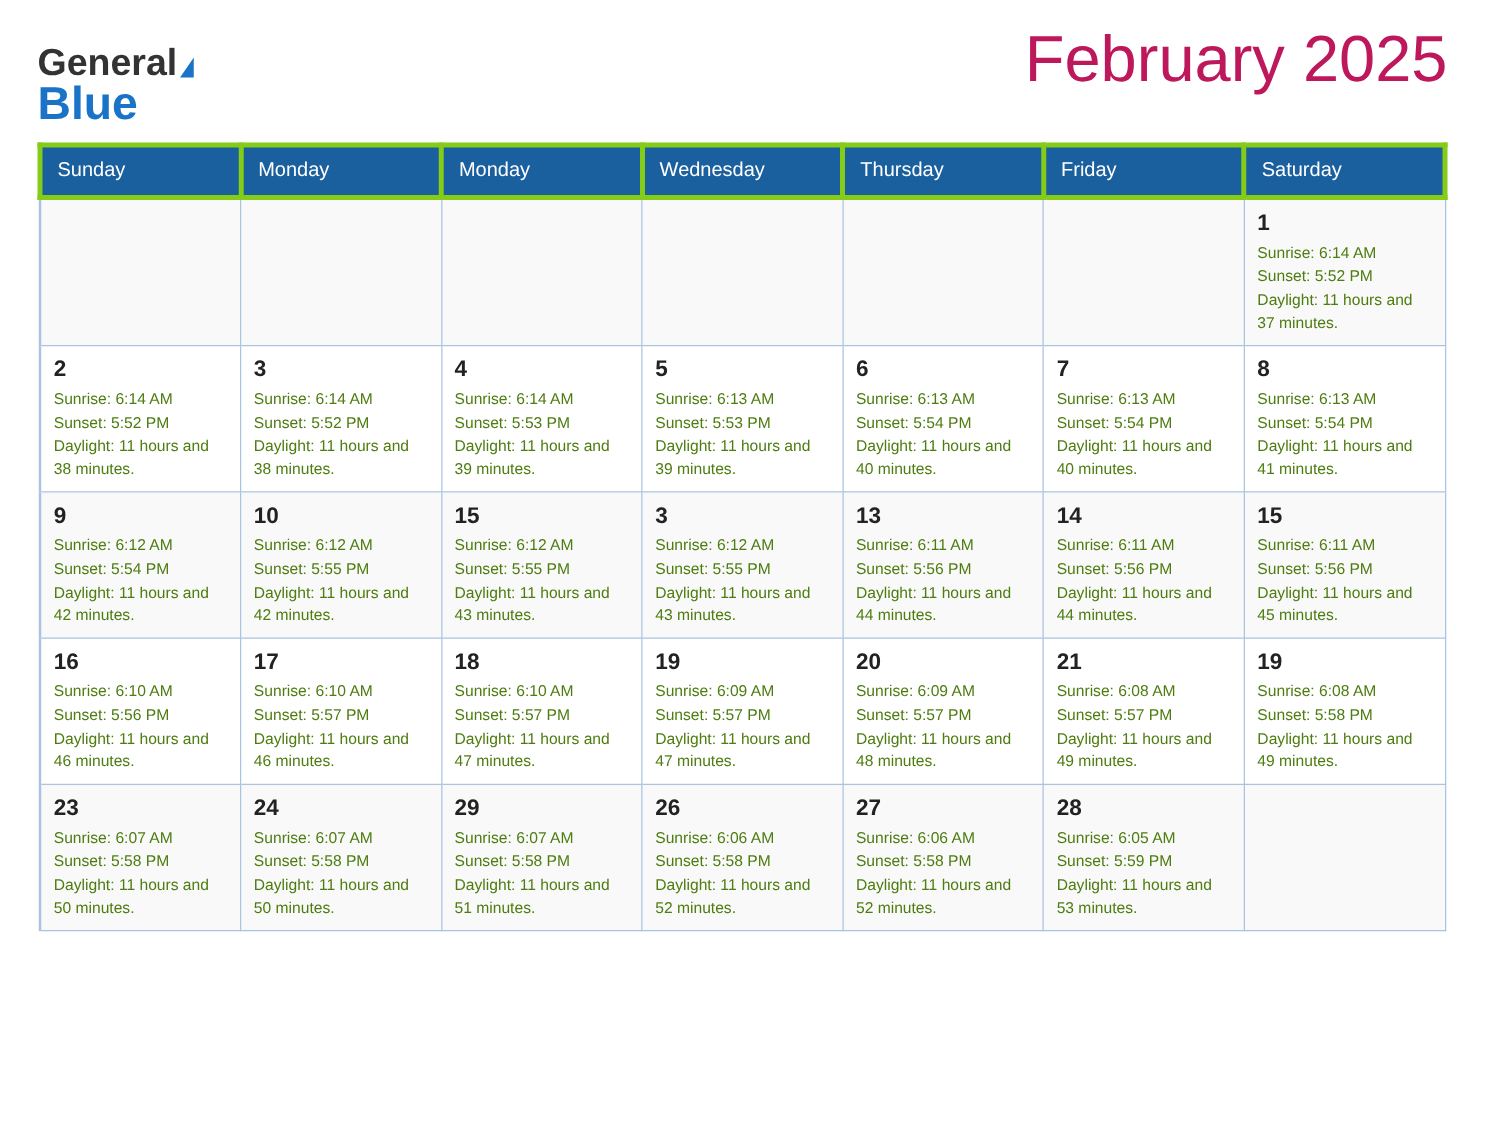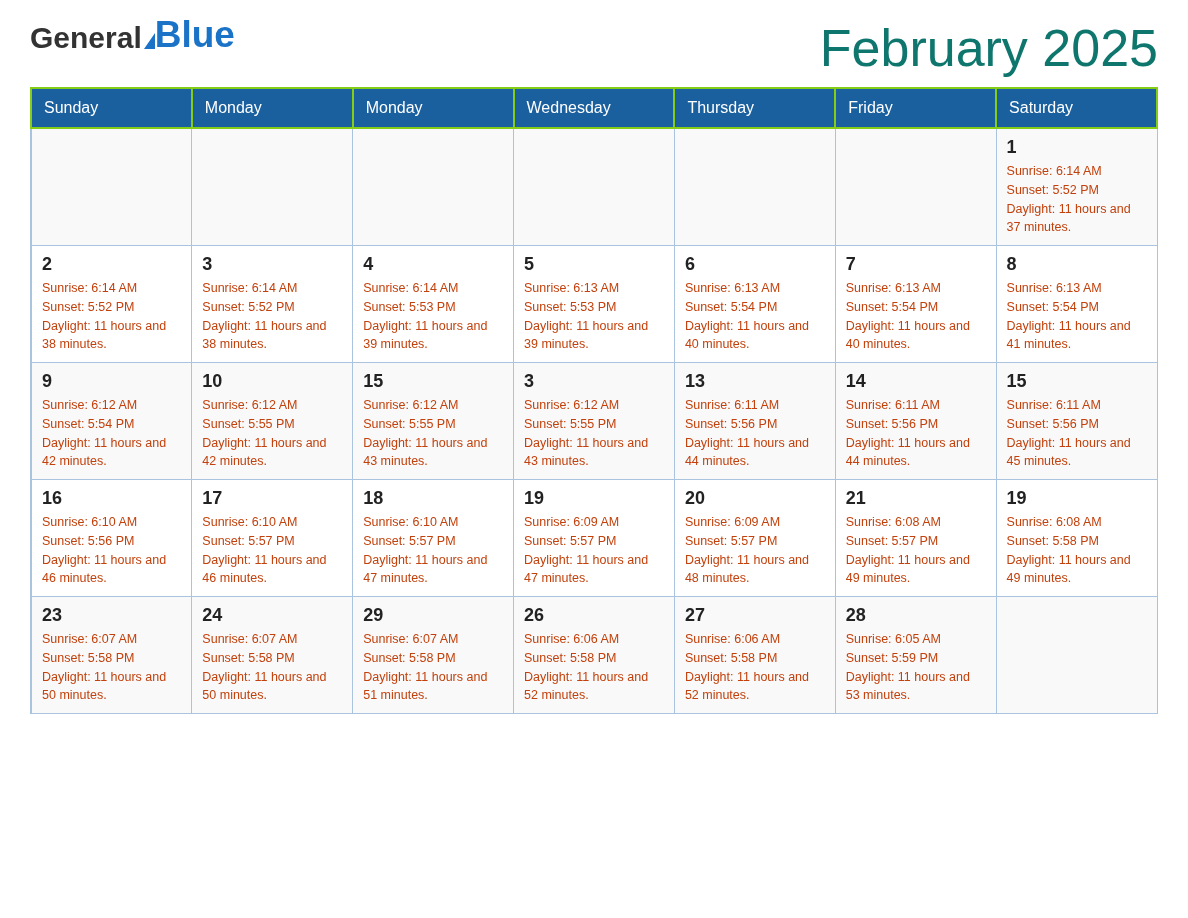--- a/index.html
+++ b/index.html
@@ -11,70 +11,70 @@
       padding: 20px 30px;
     }
     .header-area {
       display: flex;
       justify-content: space-between;
       align-items: flex-start;
       margin-bottom: 10px;
     }
     .logo {
       display: flex;
-      flex-direction: row;
-      margin-top: 0;
+      flex-direction: column;
+      margin-top: 14px;
     }
     .title-area {
       text-align: right;
     }
     .month-title {
       font-size: 52px;
       font-weight: normal;
-      color: #0f766e;
+      color: #be185d;
       line-height: 1.1;
     }
     .location-title {
       font-size: 22px;
       color: #444;
       margin-top: 4px;
     }
     .calendar-table {
       width: 100%;
       border-collapse: collapse;
       margin-top: 10px;
     }
     .calendar-table thead th {
       background-color: #1a5f9e;
       color: #fff;
       padding: 10px 12px;
       font-size: 16px;
       font-weight: normal;
       text-align: left;
-      border: 2px solid #84cc16;
+      border: 4px solid #84cc16;
     }
     .calendar-table tbody td {
       vertical-align: top;
       padding: 8px 10px;
       border: 1px solid #aac4e0;
       width: calc(100% / 7);
       min-height: 110px;
       font-size: 13px;
       color: #333;
     }
     .day-number {
       font-size: 18px;
       font-weight: bold;
       color: #222;
       display: block;
       margin-bottom: 4px;
     }
     .day-info {
       font-size: 12.5px;
-      color: #c2410c;
+      color: #4d7c0f;
       line-height: 1.5;
     }
     .empty-cell {
       background: #fff;
     }
     tbody tr td {
       background: #fff;
     }
     tbody tr:nth-child(odd) td {
       background: #f9f9f9;

